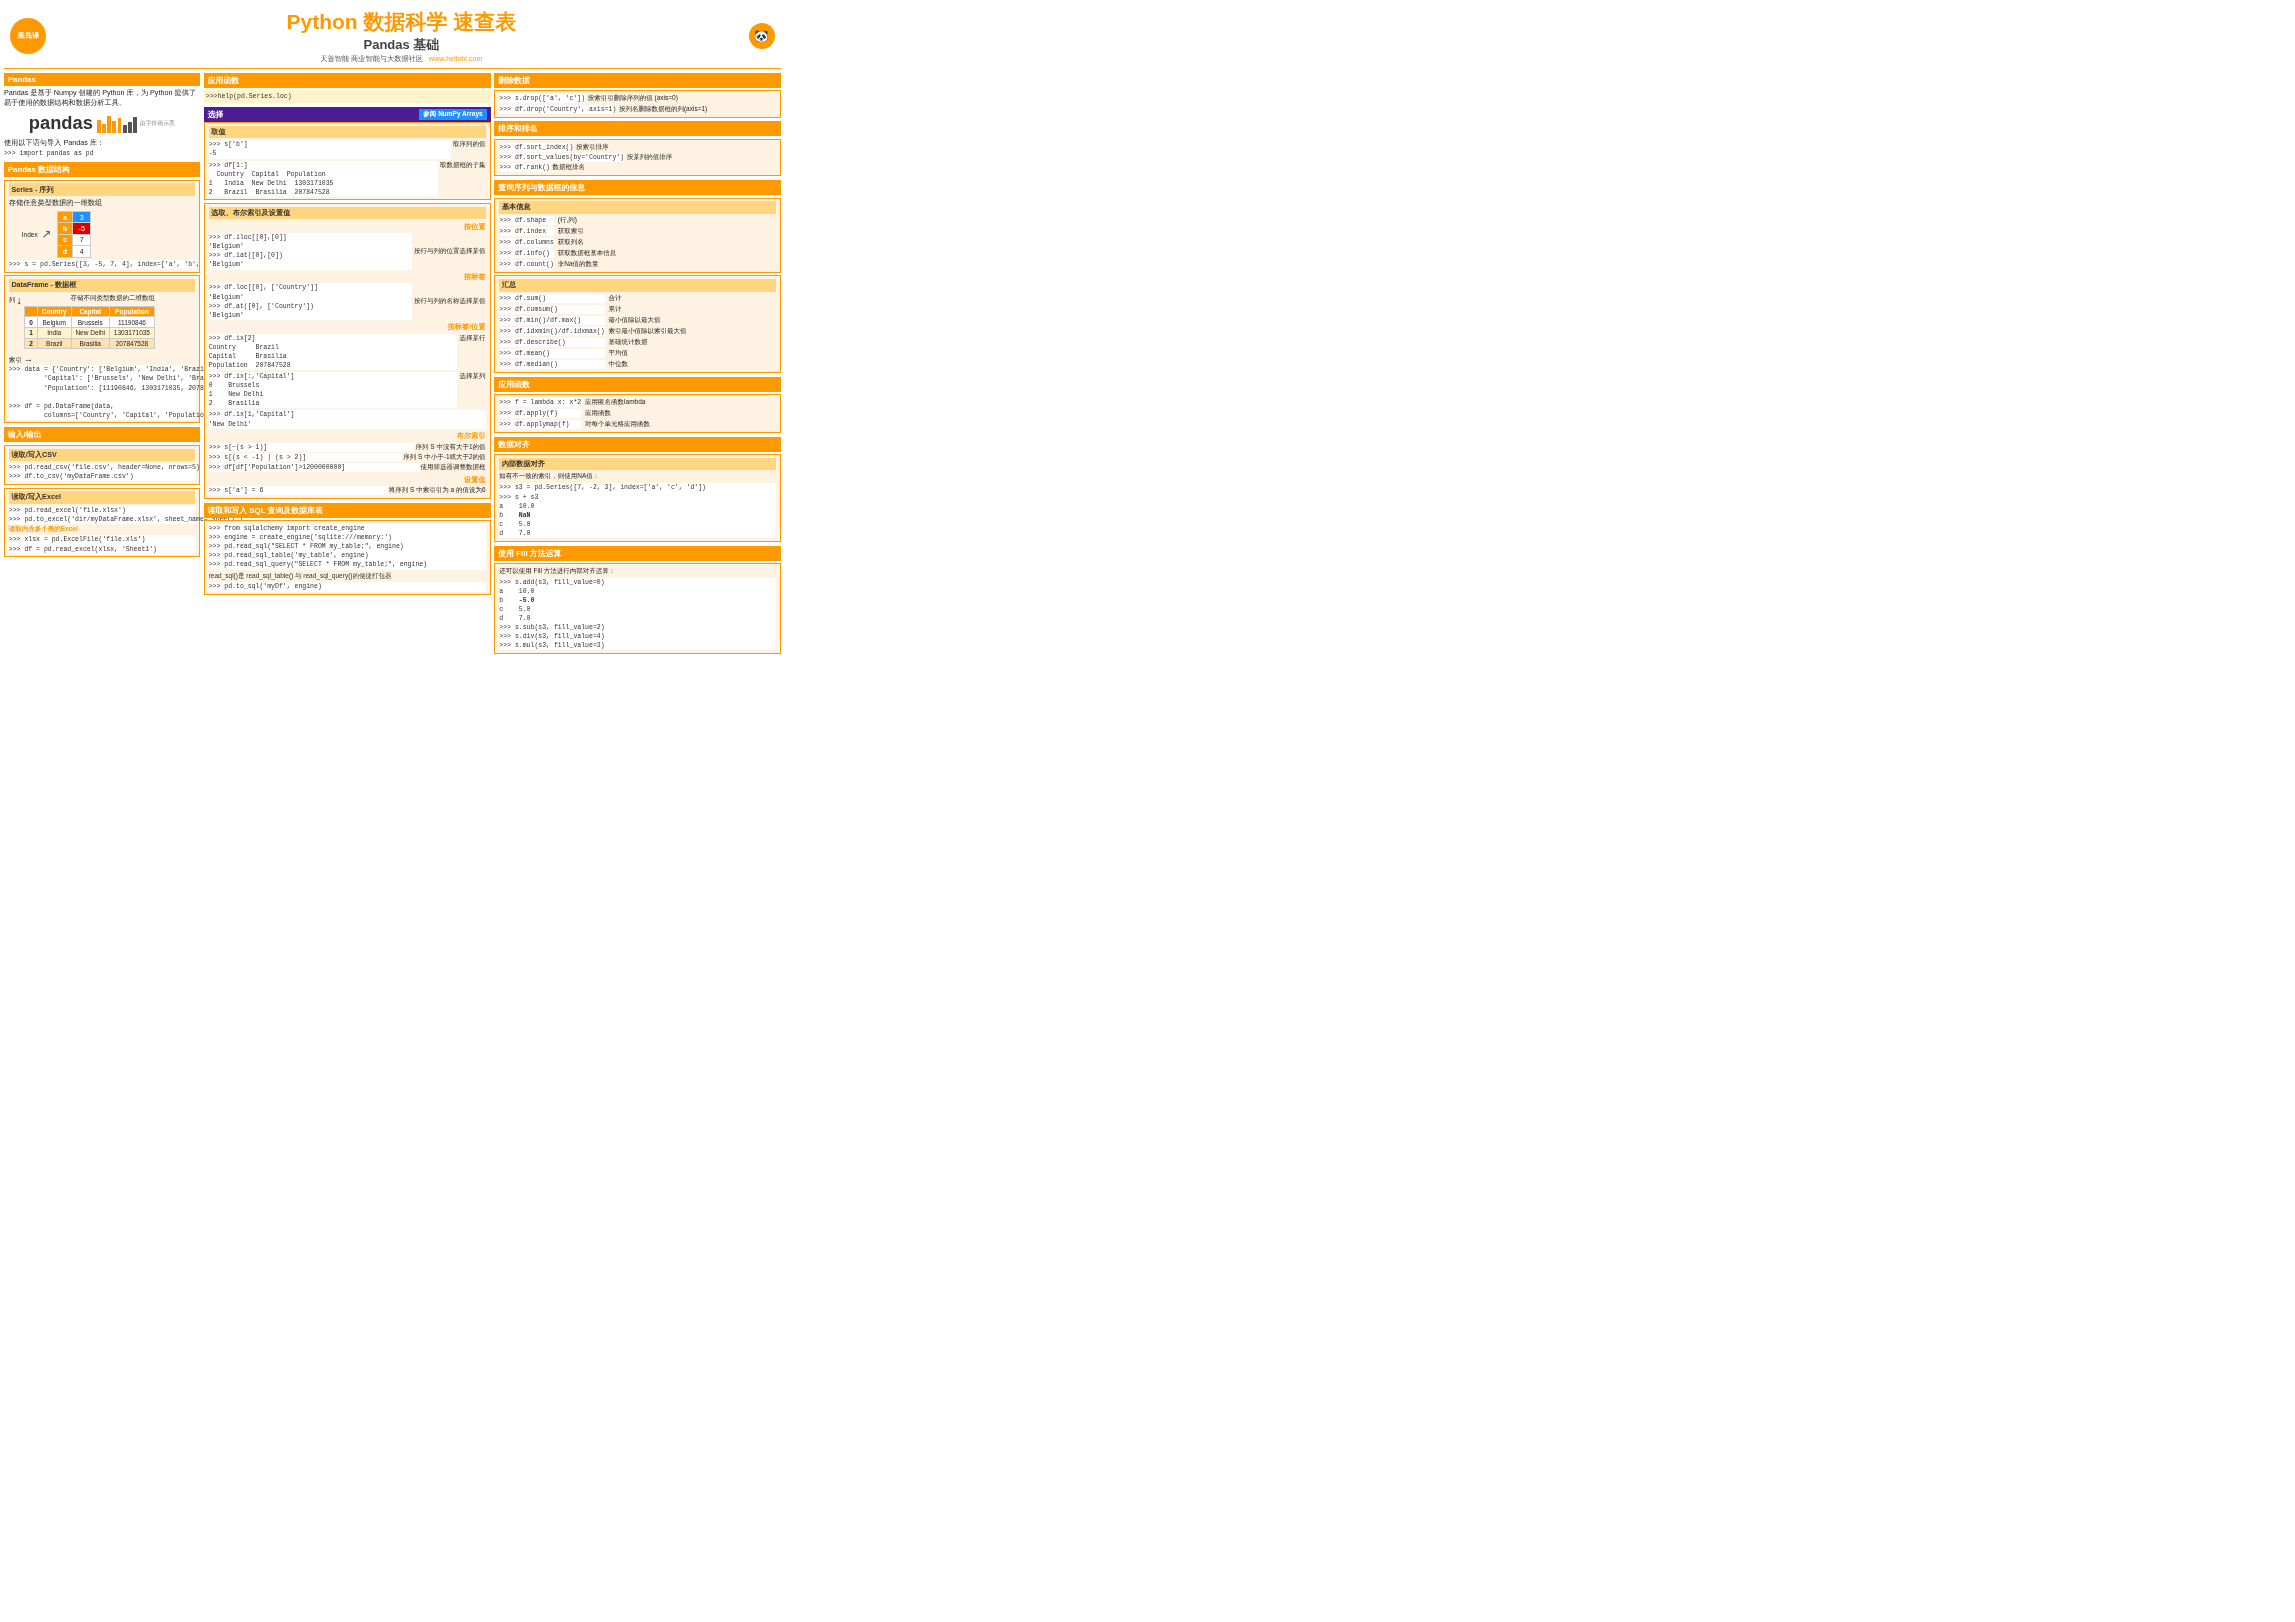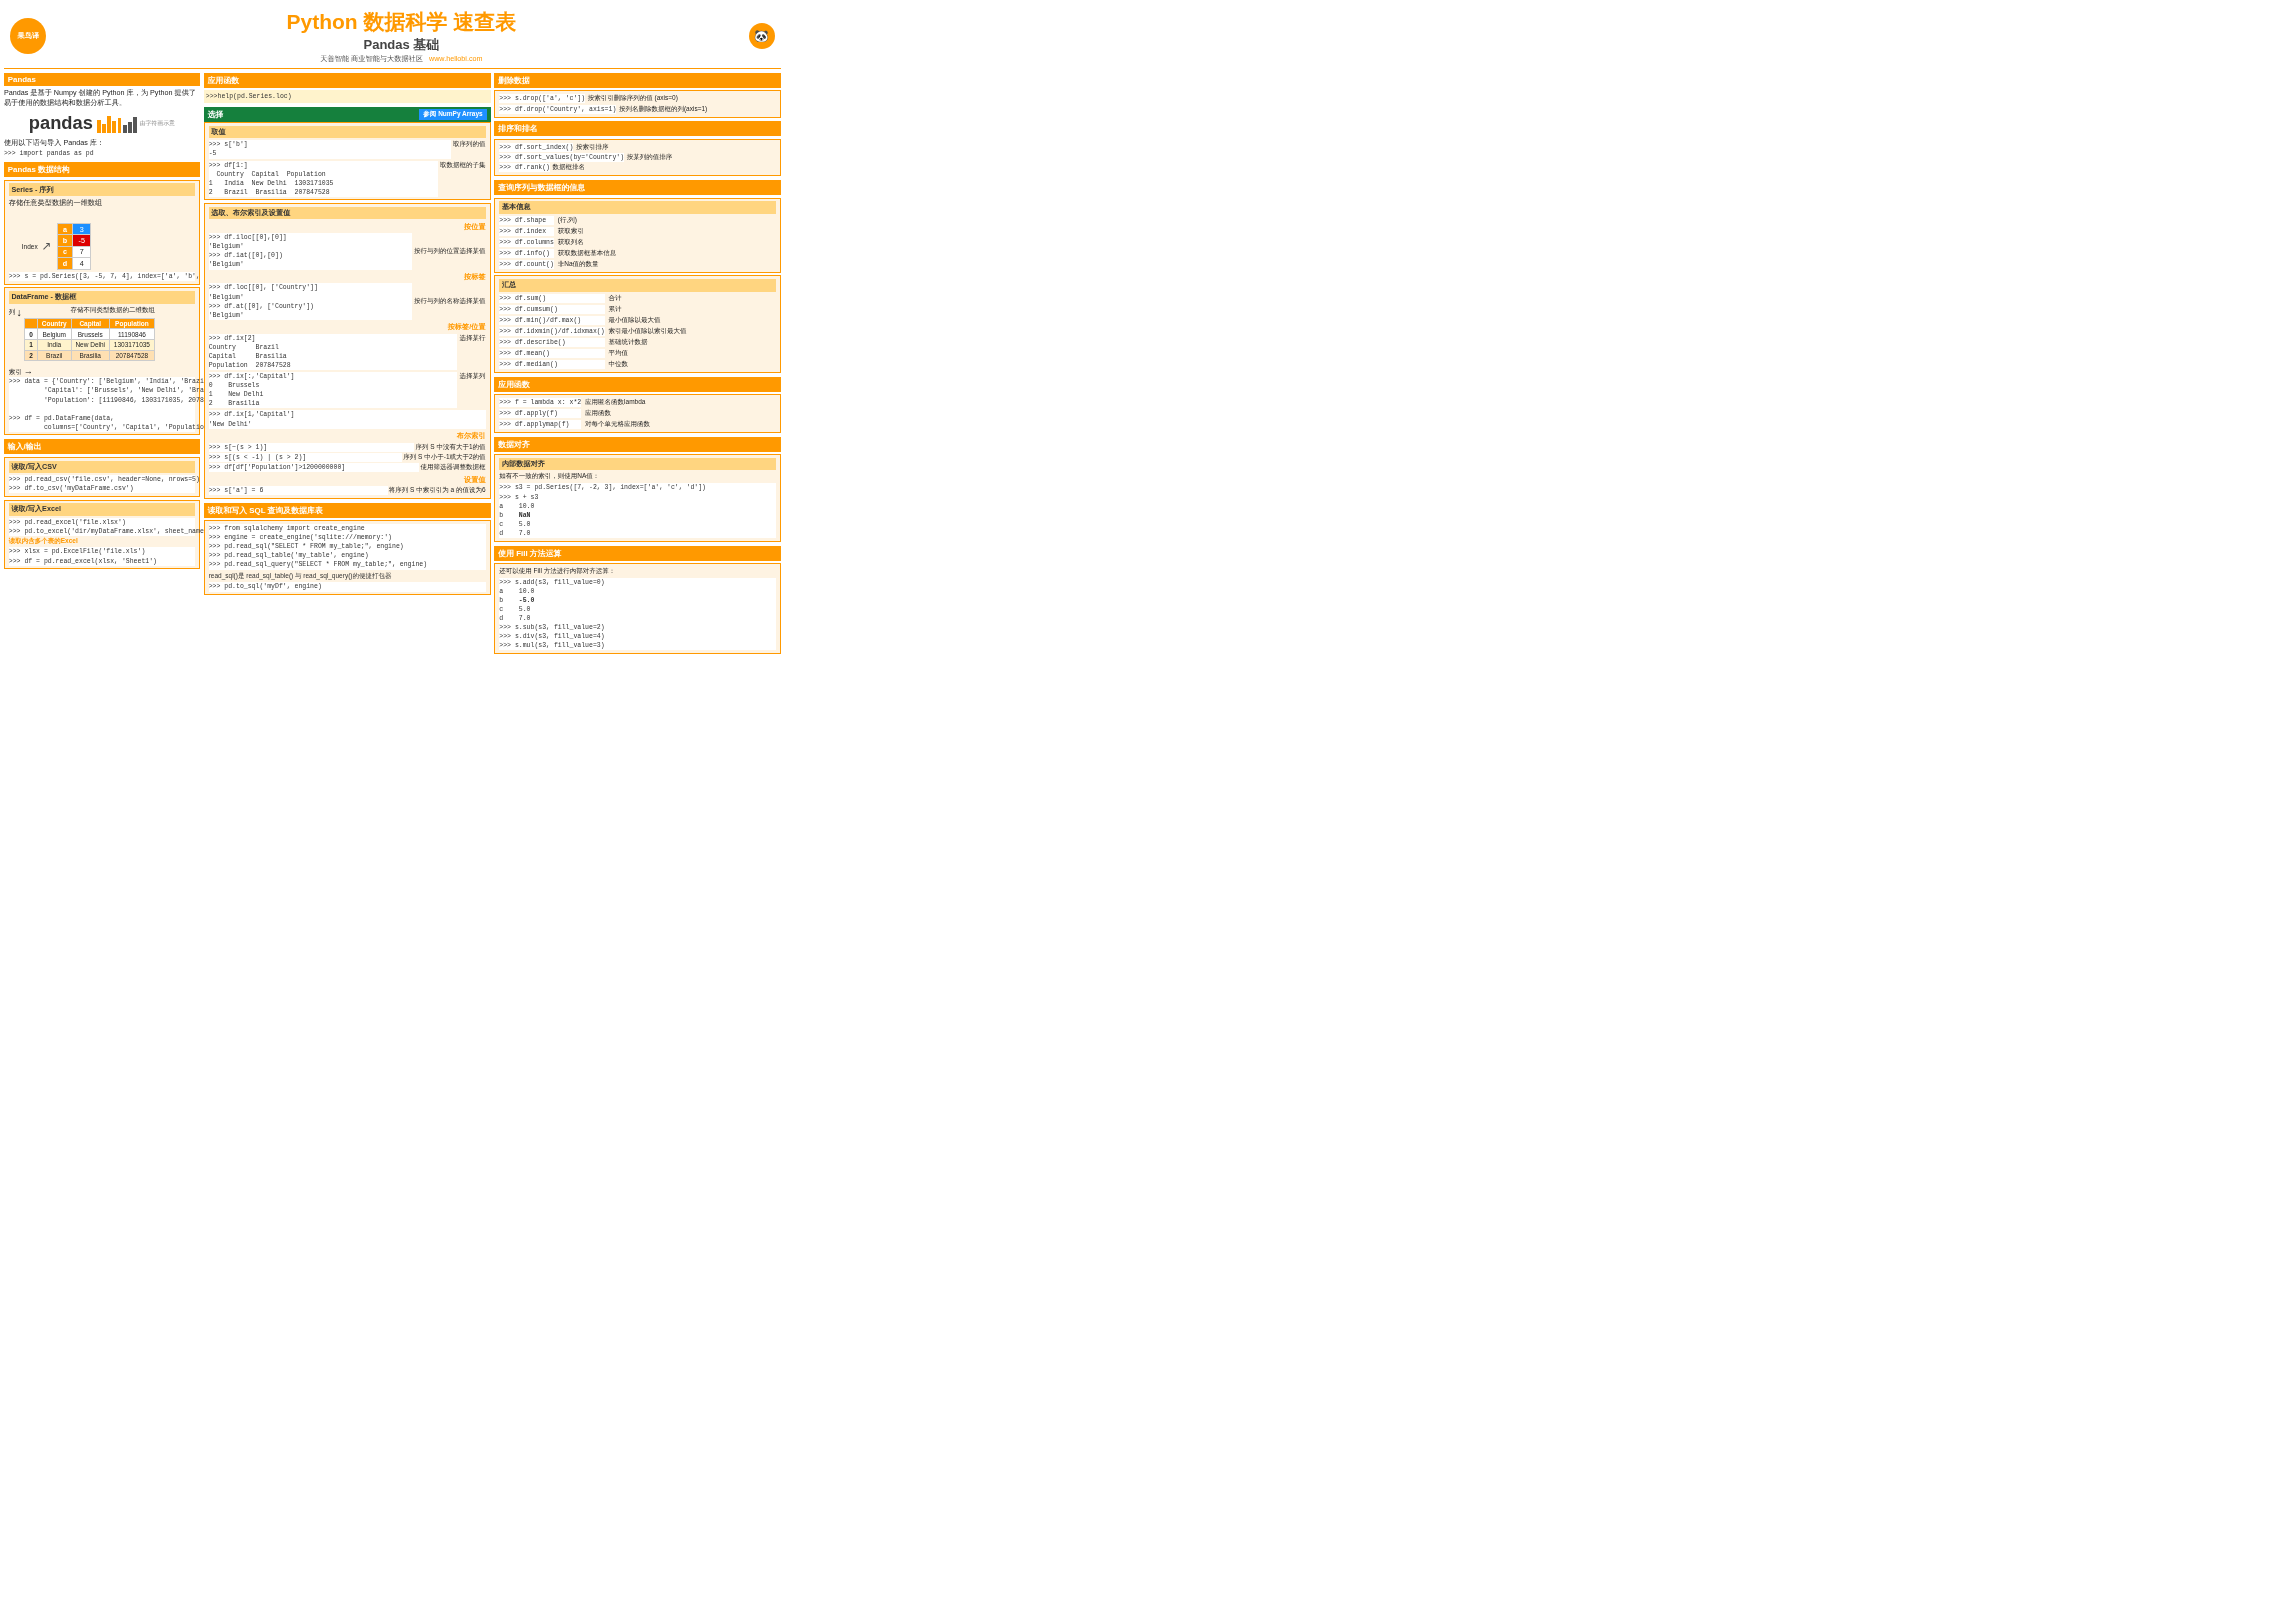--- a/index.html
+++ b/index.html
@@ -209,21 +209,21 @@
 
         <p style="font-size:7.2px; margin:2.6px 0 1.3px 0;">使用以下语句导入 Pandas 库：</p>
         <div class="code-block">&gt;&gt;&gt; import pandas as pd</div>
       </div>
 
       <div class="col-section">
         <div class="section-title">Pandas 数据结构</div>
 
         <div class="inner-section">
           <div class="inner-section-title">Series - 序列</div>
-          <p style="font-size:7.2px; margin-bottom:15px;">存储任意类型数据的一维数组</p>
+          <p style="font-size:7.2px; margin-bottom:3px;">存储任意类型数据的一维数组</p>
 
           <div style="display:flex; align-items:center; margin: 2.6px 0 2.6px 13px;">
             <span style="font-size:6.5px; margin-right:3.9px;">Index</span>
             <span style="font-size:11.8px; color:#555;">↗</span>
             <table class="series-table" style="margin-left:5.2px;">
               <tbody>
                   <tr>
                 <td class="s-label">a</td>
                 <td class="s-blue">3</td>
               </tr>
@@ -325,21 +325,21 @@
     </div>
 
     <div>
 
       <div class="col-section">
         <div class="section-title">应用函数</div>
         <div class="code-block" style="background:#fff3cc; padding:2px;">&gt;&gt;&gt;help(pd.Series.loc)</div>
       </div>
 
       <div class="col-section">
-        <div style="display:flex; align-items:center; justify-content:space-between; background:#15803d; padding:2px 3.9px;">
+        <div style="display:flex; align-items:center; justify-content:space-between; background:#4c1d95; padding:2px 3.9px;">
           <span style="color:white; font-weight:bold; font-size:7.9px;">选择</span>
           <span style="background:#1e90ff; color:white; font-size:6.5px; padding:0.7px 3.9px; font-weight:bold;">参阅 NumPy Arrays</span>
         </div>
 
         <div class="inner-section">
           <div class="inner-section-title">取值</div>
 
           <div style="display:grid; grid-template-columns:1fr auto; gap:2.6px; align-items:start;">
             <div>
               <div class="code-block">&gt;&gt;&gt; s['b']</div>

